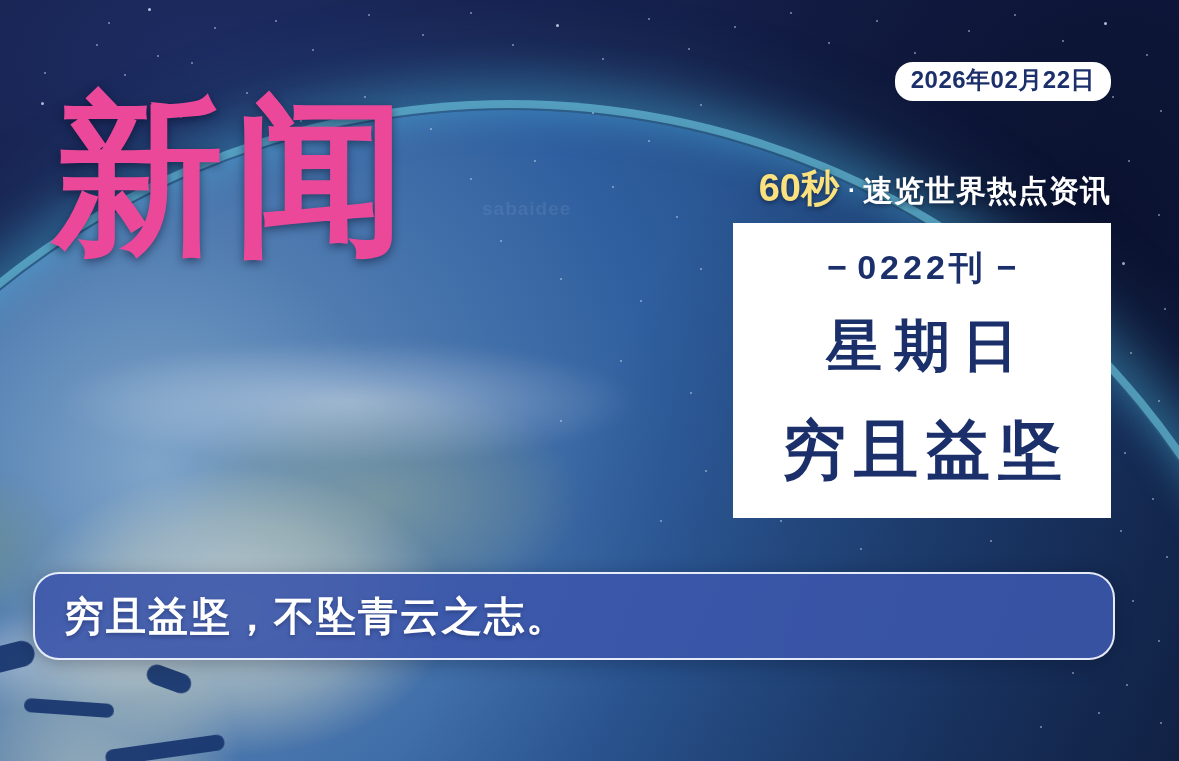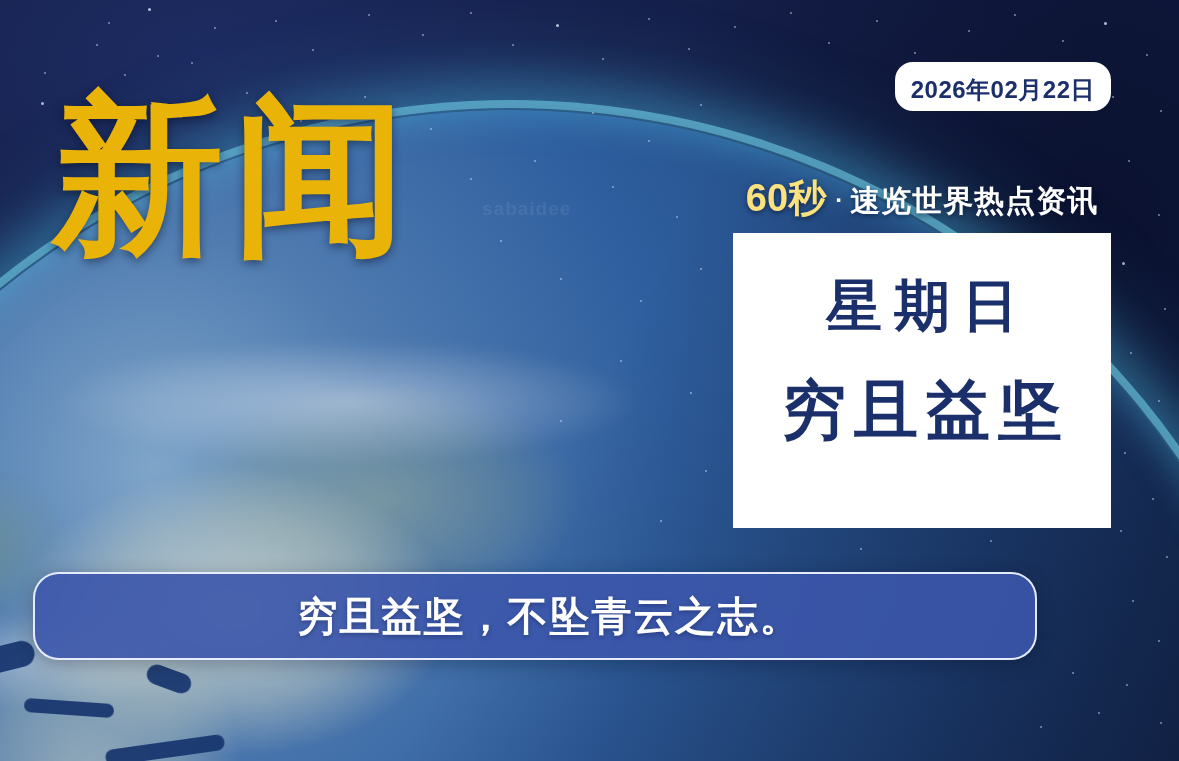--- a/index.html
+++ b/index.html
@@ -150,21 +150,21 @@
     font-size: 172px;
     line-height: 0.99;
     letter-spacing: 10px;
     white-space: nowrap;
   }
   .title-top {
     color: #fbe27e;
     text-shadow: 0 3px 8px rgba(6,12,36,.45);
   }
   .title-bottom {
-    color: #eab308;
+    color: #ec4899;
     margin-top: -8px;
     text-shadow: 0 3px 10px rgba(6,12,36,.50);
   }
 
   
   .right-col {
     position: absolute;
     left: 733px;
     top: 62px;
     width: 378px;
@@ -174,30 +174,30 @@
     display: flex;
     justify-content: flex-end;
     margin-bottom: 41px;
   }
   .date-pill {
     background: #ffffff;
     color: #1b2f6b;
     font-size: 24px;
     font-weight: 700;
     letter-spacing: .5px;
-    padding: 15px 16px 7px;
+    padding: 5px 16px 7px;
     border-radius: 18px;
     white-space: nowrap;
     line-height: 1.12;
   }
 
   .tagline {
     display: flex;
     align-items: baseline;
-    justify-content: center;
+    justify-content: flex-end;
     white-space: nowrap;
     margin-bottom: 9px;
   }
   .tagline .secs {
     color: #fbe27e;
     font-size: 38px;
     font-weight: 700;
     letter-spacing: 0px;
     text-shadow: 0 2px 5px rgba(6,12,36,.55);
   }
@@ -253,31 +253,30 @@
     margin-top: 22px;
     padding-left: 8px;
     white-space: nowrap;
   }
 
   
   .quote-bar {
     position: absolute;
     left: 33px;
     top: 572px;
-    width: 1004px;
+    width: 1082px;
     height: 88px;
     box-sizing: border-box;
     background: rgba(60,86,171,.90);
     border: 2px solid rgba(244,247,255,.92);
     border-radius: 26px;
     display: flex;
     align-items: center;
     padding-left: 29px;
     box-shadow: 0 4px 18px rgba(6,12,36,.30);
-    justify-content: center;
   }
   .quote-text {
     color: #ffffff;
     font-size: 40px;
     font-weight: 700;
     letter-spacing: 2px;
     white-space: nowrap;
     text-shadow: 0 2px 4px rgba(10,20,60,.35);
   }
 </style>
@@ -391,20 +390,23 @@
       <div class="date-pill">2026年02月22日</div>
     </div>
 
     <div class="tagline">
       <span class="secs">60秒</span>
       <span class="dot">·</span>
       <span class="phrase">速览世界热点资讯</span>
     </div>
 
     <div class="info-card">
+      <div class="issue">
+        <span class="dash">−</span><span>0222刊</span><span class="dash">−</span>
+      </div>
       <div class="weekday">星期日</div>
       <div class="lunar">穷且益坚</div>
     </div>
 
   </div>
 
   <div class="quote-bar">
     <div class="quote-text">穷且益坚，不坠青云之志。</div>
   </div>
 

